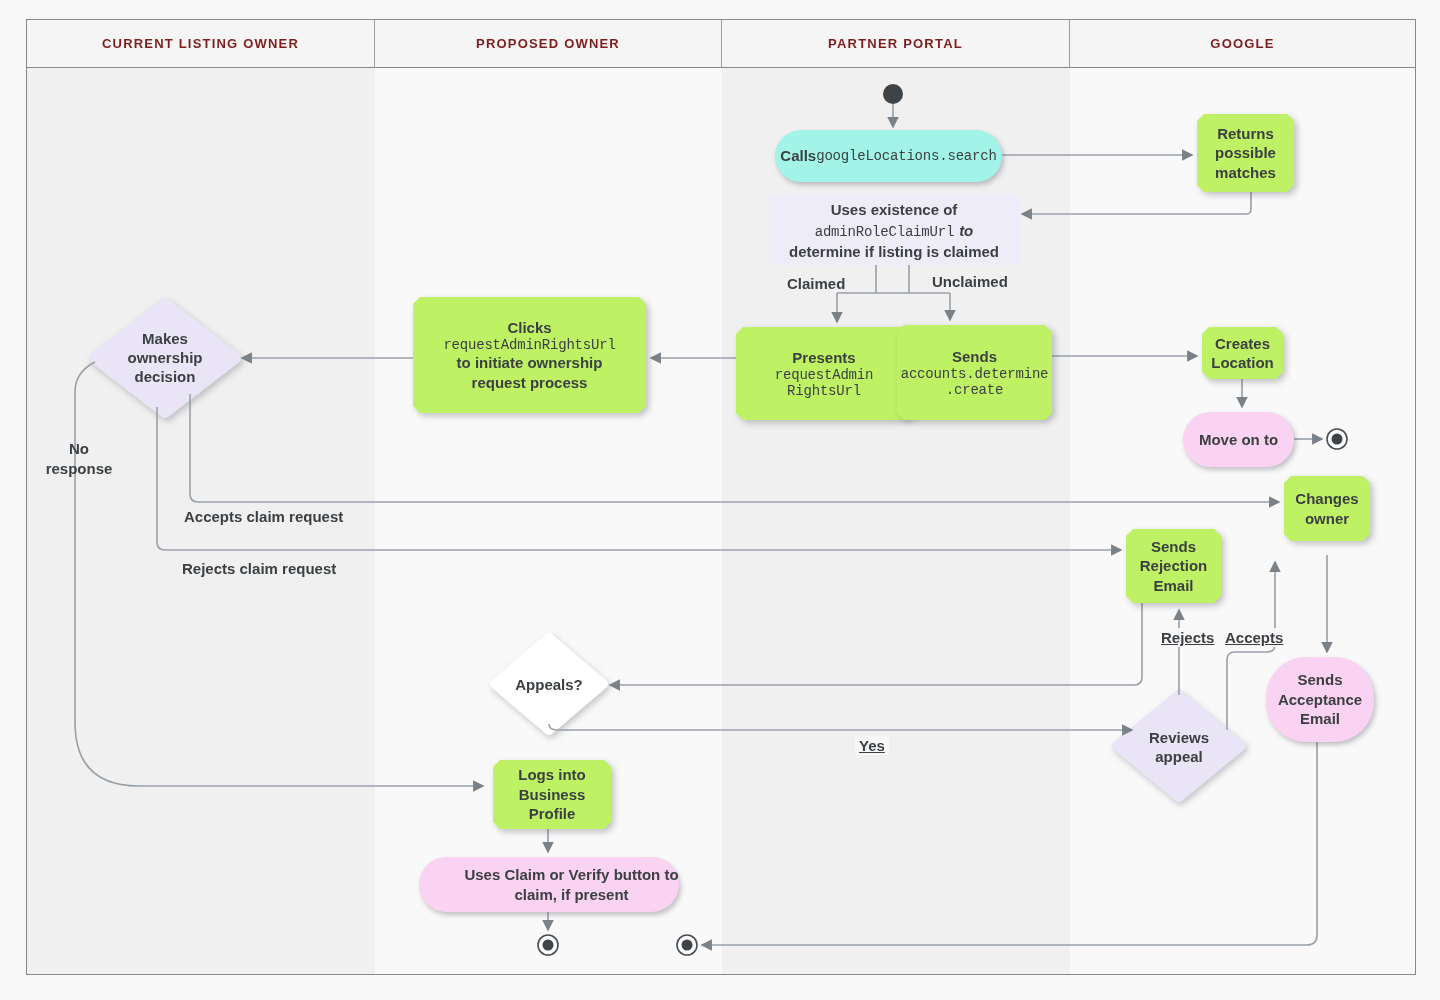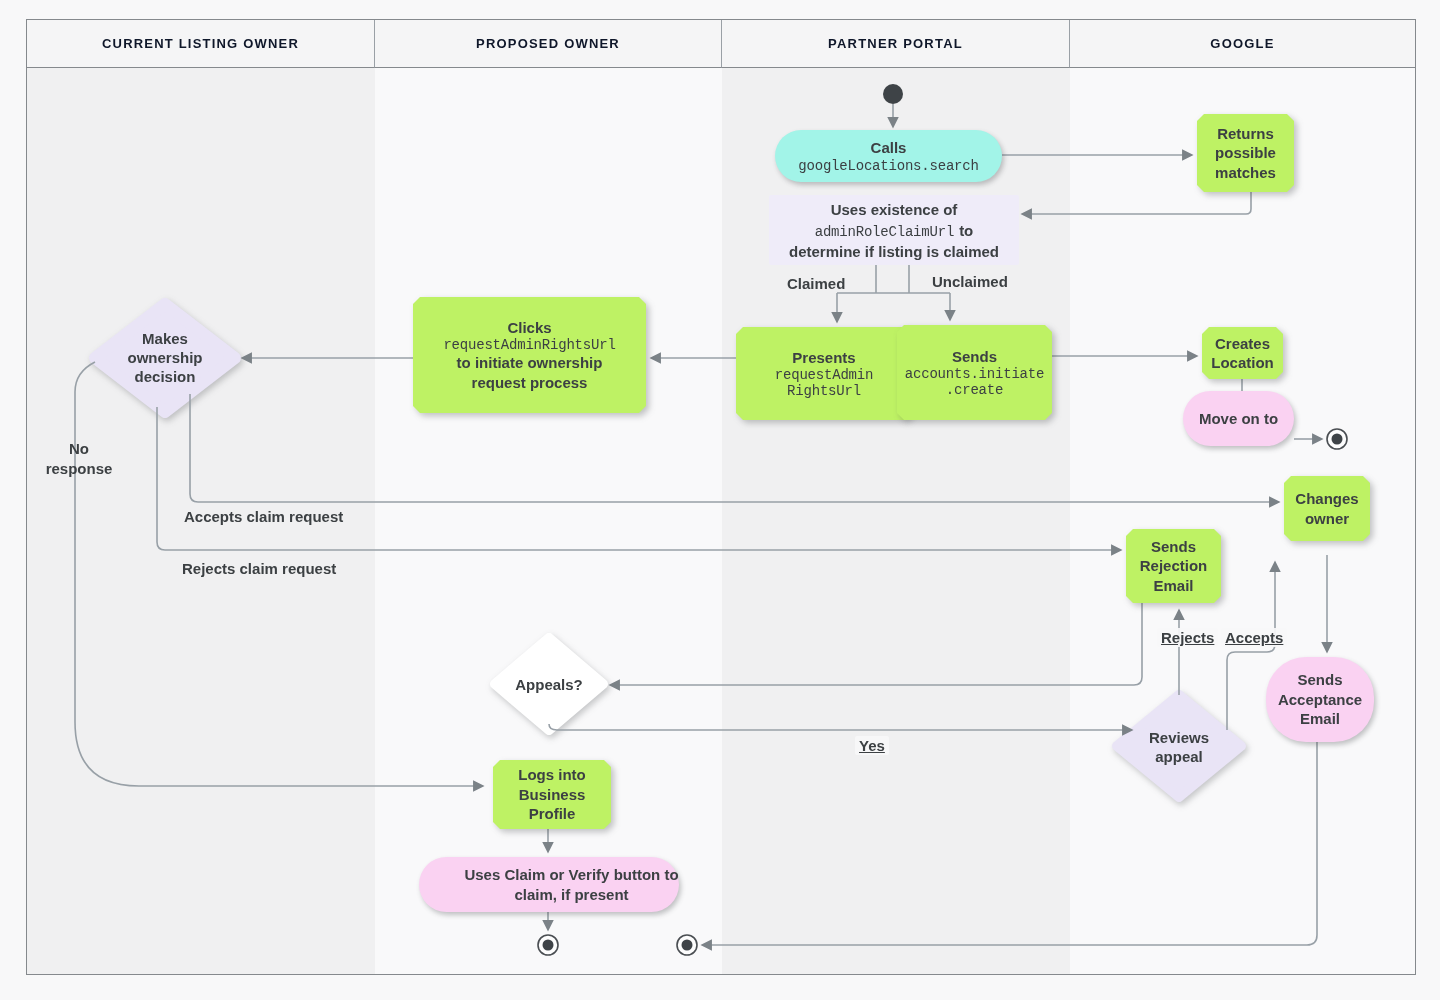--- a/index.html
+++ b/index.html
@@ -1,30 +1,30 @@
 <!DOCTYPE html>
 <html style="--ink: #3C4043; --line: #98A0A7; --arrow: #7B8287; --teal: #A2F4E8; --pink: #FAD2F2; --lavender: #E9E4F6; --lavender-light: #EFECF9; --lane-dark: #F0F0F1; --lane-light: #F9F9FA; --header-bg: #F5F5F6; --border: #85898D; --node-dark: #3E4347;"><head>
 <meta charset="utf-8">
 <style>
   html,body{margin:0;padding:0;}
   body{width:1440px;height:1000px;background:#F8F8F9;font-family:"Liberation Sans",sans-serif;overflow:hidden;}
   .diagram{position:absolute;left:26px;top:19px;width:1390px;height:956px;border:1px solid var(--border,#85898D);box-sizing:border-box;}
   .lane-body{position:absolute;top:48px;bottom:0;}
   .lane-hdr{position:absolute;top:0;height:48px;display:flex;align-items:center;justify-content:center;
     background:var(--header-bg,#F5F5F6);border-bottom:1px solid var(--border,#85898D);box-sizing:border-box;
-    font:700 13px "Liberation Sans",sans-serif;letter-spacing:1.2px;color:#0f172a;}
+    font:700 13px "Liberation Sans",sans-serif;letter-spacing:1.2px;color:#7f1d1d;}
   .lane-sep{border-right:1px solid #9aa0a6;}
   svg.edges{position:absolute;left:0;top:0;pointer-events:none;}
   .edge{fill:none;stroke:var(--line,#98A0A7);stroke-width:1.6;}
   .node{position:absolute;display:flex;align-items:center;justify-content:center;text-align:center;
     font:700 15px/1.3 "Liberation Sans",sans-serif;color:var(--ink,#3C4043);box-sizing:border-box;}
   .shadowed{filter:drop-shadow(3px 3px 3px rgba(60,64,67,.30));}
   .paper{width:100%;height:100%;background:#bef264;display:flex;flex-direction:column;align-items:center;justify-content:center;text-align:center;
     clip-path:polygon(7px 0,calc(100% - 7px) 0,100% 7px,100% calc(100% - 7px),calc(100% - 7px) 100%,7px 100%,0 calc(100% - 7px),0 7px);}
-  .pill{border-radius:28px;box-shadow:2px 3px 5px rgba(60,64,67,.30);flex-direction:column;}
+  .pill{border-radius:28px;box-shadow:2px 3px 5px rgba(60,64,67,.30);}
   .teal{background:var(--teal,#A2F4E8);}
   .pink{background:var(--pink,#FAD2F2);}
   .flatbox{background:var(--lavender-light,#EFECF9);border-radius:2px;flex-direction:column;}
   .code{font:400 14px "Liberation Mono","DejaVu Sans Mono",monospace;letter-spacing:-0.2px;}
   .elabel{position:absolute;font:700 15px "Liberation Sans",sans-serif;color:var(--ink,#3C4043);white-space:nowrap;}
   .elabel.bg{background:rgba(247,247,248,.92);padding:1px 4px;border-radius:2px;text-decoration:underline;}
   .dlabel{position:absolute;text-align:center;font:700 15px/19px "Liberation Sans",sans-serif;color:var(--ink,#3C4043);}
   .ln{line-height:21px;}
 </style>
 </head>
@@ -107,21 +107,21 @@
   </div>
 
   <div class="node shadowed" style="left:1170px;top:94px;width:97px;height:78px;">
     <div class="paper">
         <div style="width:86px;">Returns possible matches</div>
       </div>
   </div>
 
   <div class="node flatbox" style="left:742px;top:175px;width:250px;height:70px;">
     <div class="ln"><span>Uses existence of</span></div>
-    <div class="ln"><span class="code">adminRoleClaimUrl</span><span style="margin-left:5px;">to</span></div>
+    <div class="ln"><span class="code">adminRoleClaimUrl</span><span style="margin-left:5px;font-style:italic;">to</span></div>
     <div class="ln"><span>determine if listing is claimed</span></div>
   </div>
 
   <div class="node shadowed" style="left:386px;top:277px;width:233px;height:116px;">
     <div class="paper">
       <div>Clicks</div>
       <div class="code">requestAdminRightsUrl</div>
       <div style="width:170px;">to initiate ownership request process</div>
     </div>
   </div>
@@ -130,32 +130,32 @@
     <div class="paper">
       <div>Presents</div>
       <div class="code">requestAdmin</div>
       <div class="code">RightsUrl</div>
     </div>
   </div>
 
   <div class="node shadowed" style="left:870px;top:305px;width:155px;height:95px;">
     <div class="paper">
       <div>Sends</div>
-      <div class="code">accounts.initiate</div>
+      <div class="code">accounts.determine</div>
       <div class="code">.create</div>
     </div>
   </div>
 
   <div class="node shadowed" style="left:1175px;top:307px;width:81px;height:52px;">
     <div class="paper">
         <div style="width:70px;">Creates Location</div>
       </div>
   </div>
 
-  <div class="node pill pink" style="left:1156px;top:371px;width:111px;height:55px;">
+  <div class="node pill pink" style="left:1156px;top:392px;width:111px;height:55px;">
     <div>Move on to</div>
   </div>
 
   <div class="node shadowed" style="left:1099px;top:509px;width:95px;height:74px;">
     <div class="paper">
         <div style="width:80px;">Sends Rejection Email</div>
       </div>
   </div>
 
   <div class="node shadowed" style="left:1257px;top:456px;width:86px;height:65px;">

